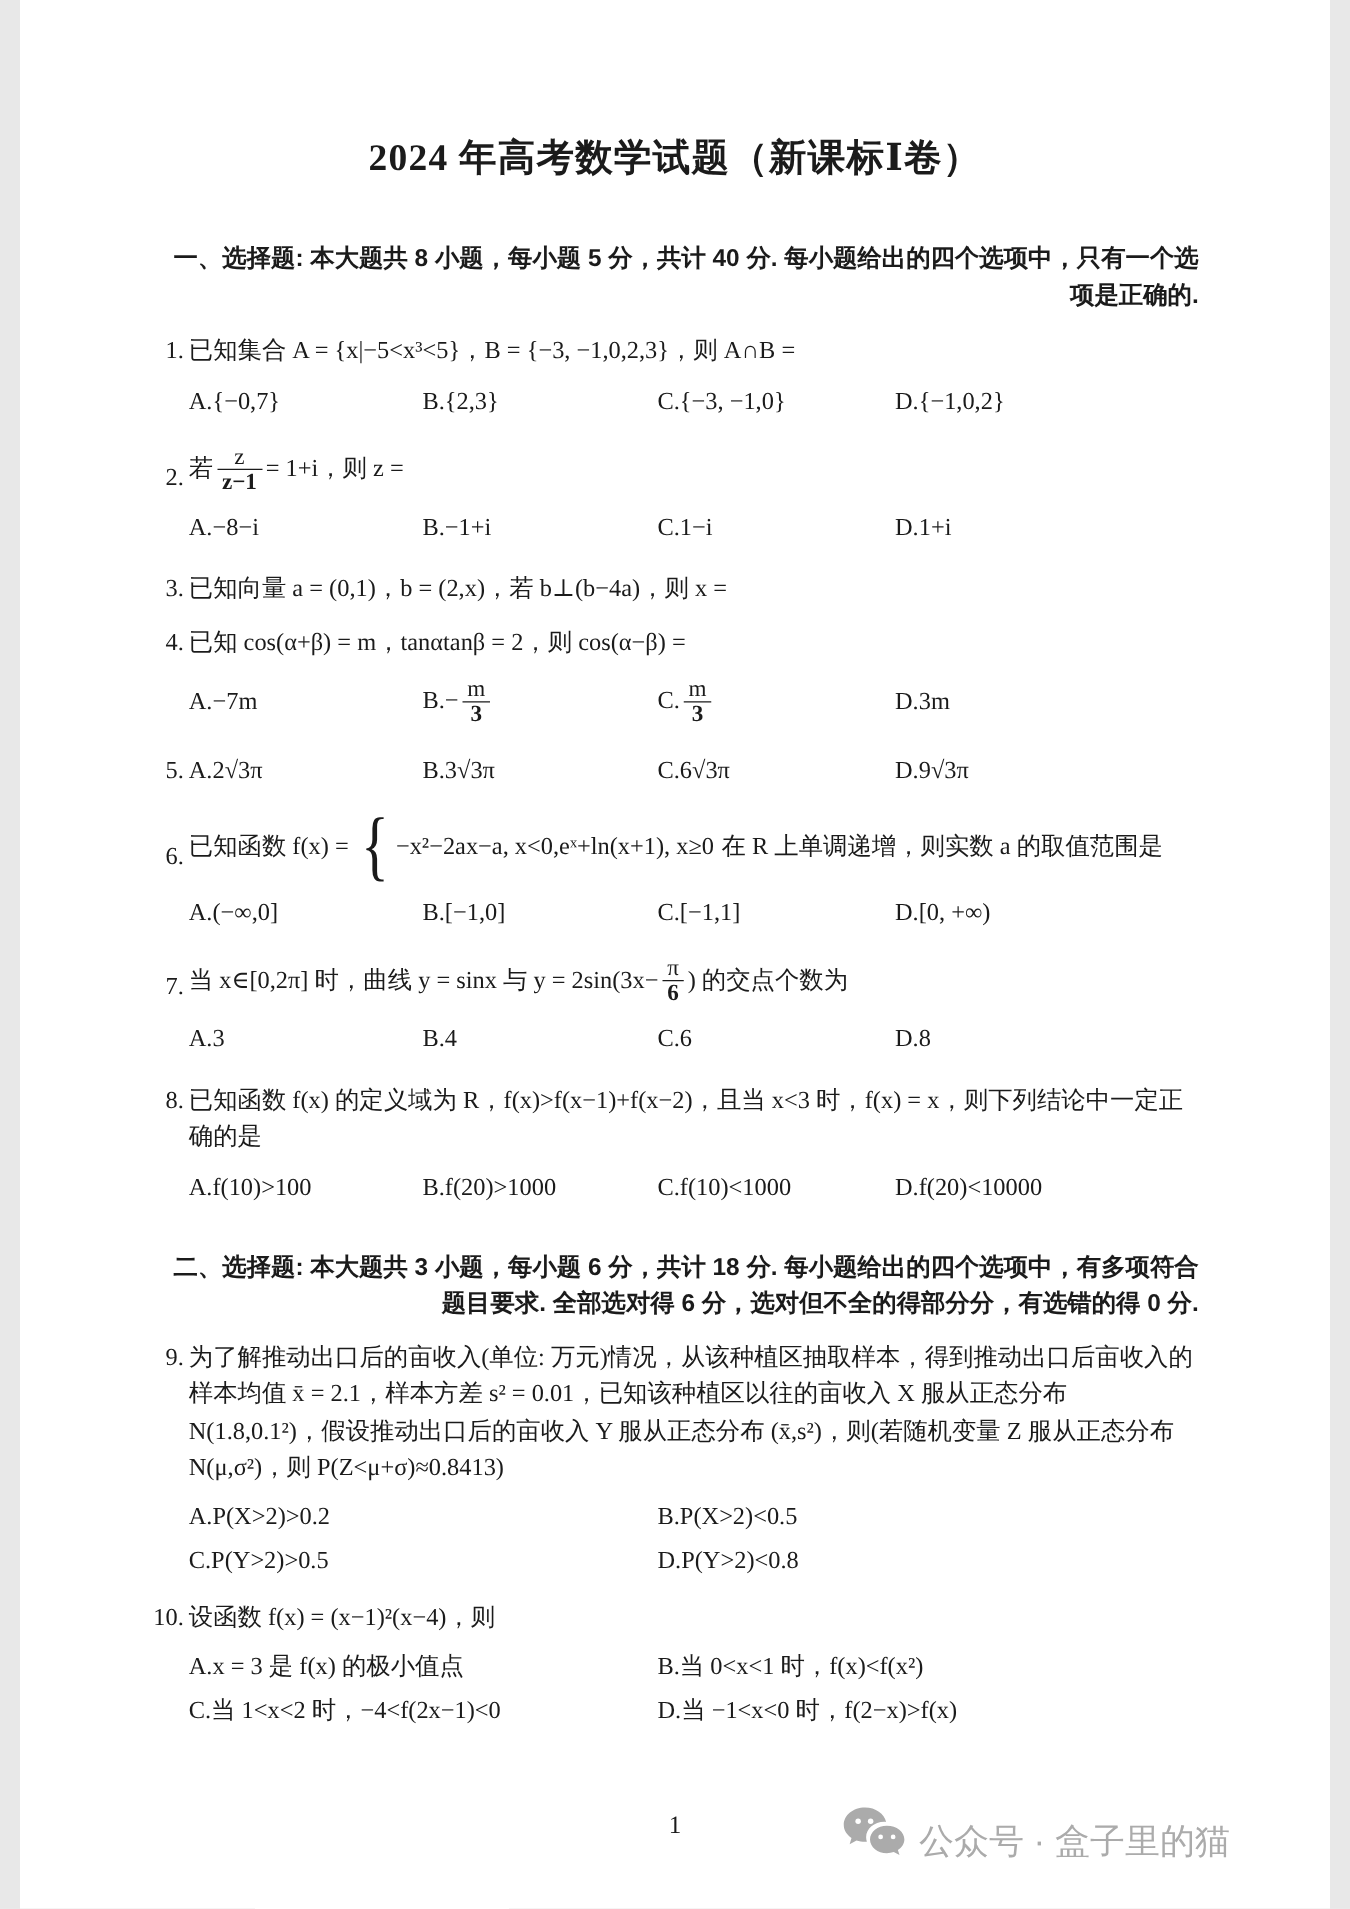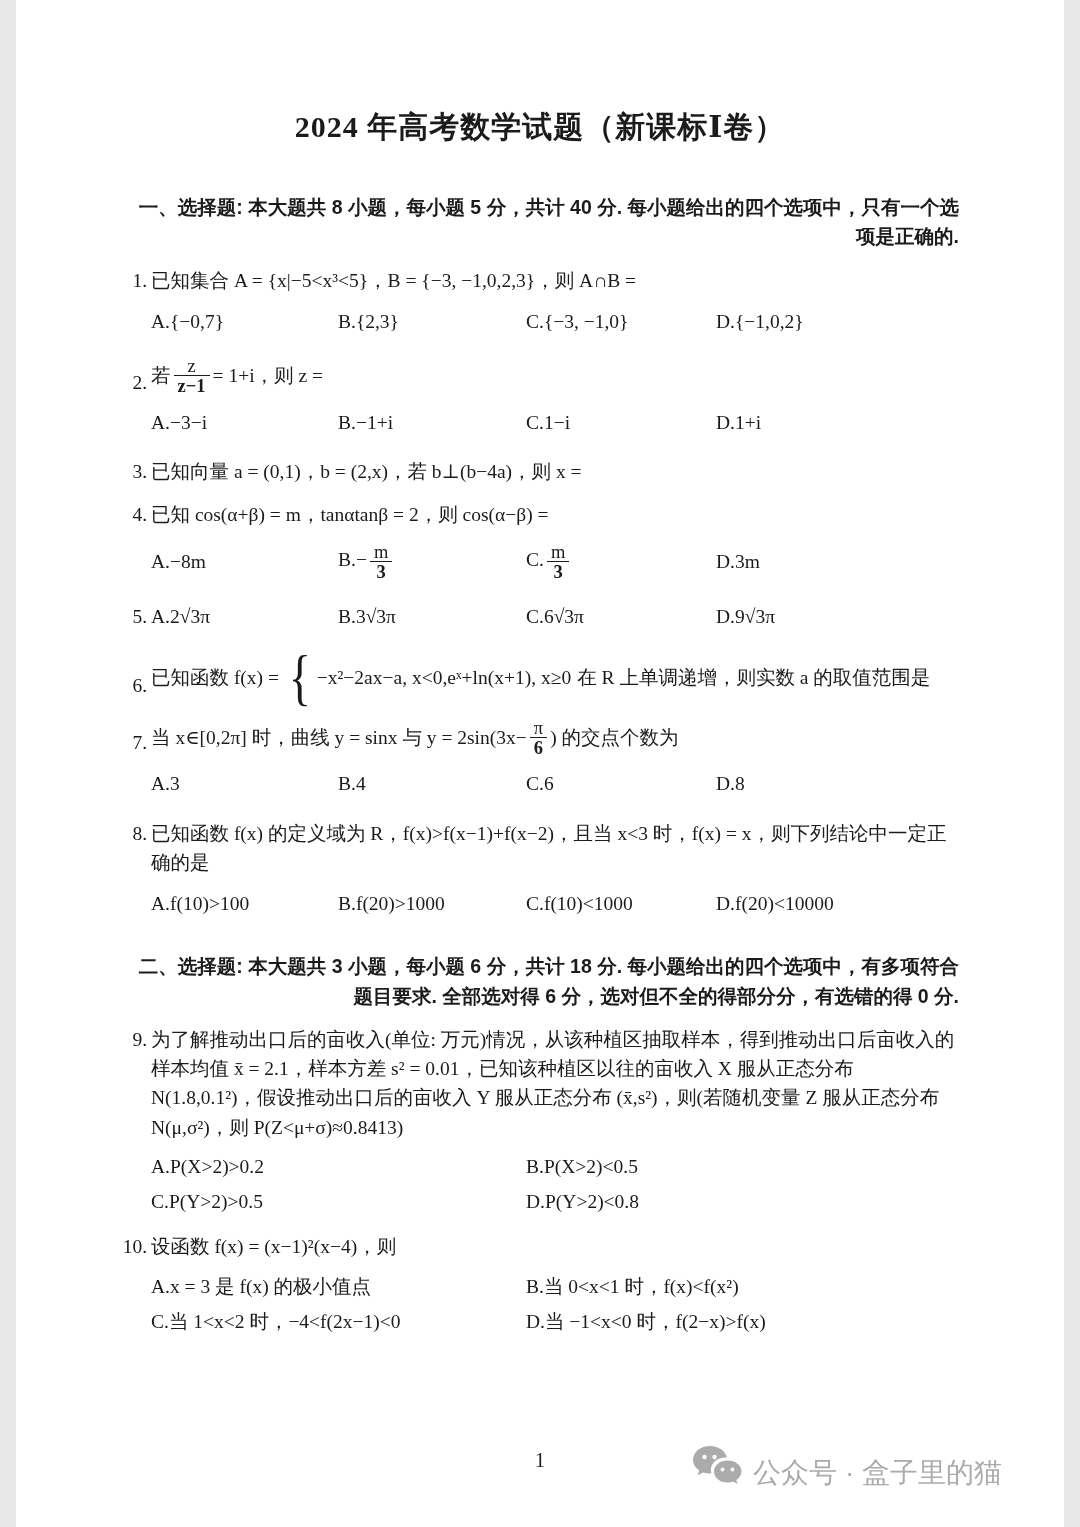--- a/index.html
+++ b/index.html
@@ -86,21 +86,21 @@
   }
   .page-number{
     position:absolute;
     left:0;right:0;
     top:0;
     text-align:center;
     font-size:20px;
   }
   .watermark{
     position:absolute;
-    right:62px;
+    right:80px;
     bottom:0;
     display:flex;
     align-items:center;
     gap:10px;
     color:#ababab;
     font-size:28px;
     font-family:"Liberation Sans","DejaVu Sans",sans-serif;
   }
   .wechat-icon{display:inline-block;}
 </style>
@@ -130,37 +130,37 @@
       <span class="stem-line">
         <span>若</span>
         <span class="frac">
           <span class="fnum">z</span>
           <span class="fden">z−1</span>
         </span>
         <span>= 1+i，则 z =</span>
       </span>
     </div>
     <div class="opts4">
-      <span>A.−3−i</span>
+      <span>A.−8−i</span>
       <span>B.−1+i</span>
       <span>C.1−i</span>
       <span>D.1+i</span>
     </div>
 
     <div class="question">
       <span class="qnum">3.</span>
       <span>已知向量 a = (0,1)，b = (2,x)，若 b⊥(b−4a)，则 x =</span>
     </div>
 
     <div class="question">
       <span class="qnum">4.</span>
       <span>已知 cos(α+β) = m，tanαtanβ = 2，则 cos(α−β) =</span>
     </div>
     <div class="opts4">
-      <span>A.−8m</span>
+      <span>A.−7m</span>
       <span>
         <span>B.−</span><span class="frac"><span class="fnum">m</span><span class="fden">3</span></span>
       </span>
       <span>
         <span>C.</span><span class="frac"><span class="fnum">m</span><span class="fden">3</span></span>
       </span>
       <span>D.3m</span>
     </div>
 
     <div class="question">
@@ -179,20 +179,26 @@
         <span>已知函数 f(x) =</span>
         <span class="cases">
           <span class="brace">{</span>
           <span class="case-rows">
             <span>−x²−2ax−a,  x&lt;0,</span>
             <span>eˣ+ln(x+1),  x≥0</span>
           </span>
         </span>
         <span>在 R 上单调递增，则实数 a 的取值范围是</span>
       </span>
+    </div>
+    <div class="opts4">
+      <span>A.(−∞,0]</span>
+      <span>B.[−1,0]</span>
+      <span>C.[−1,1]</span>
+      <span>D.[0, +∞)</span>
     </div>
 
     <div class="question">
       <span class="qnum" style="top:10px;">7.</span>
       <span class="stem-line">
         <span>当 x∈[0,2π] 时，曲线 y = sinx 与 y = 2sin(3x−</span>
         <span class="frac">
           <span class="fnum">π</span>
           <span class="fden">6</span>
         </span>

